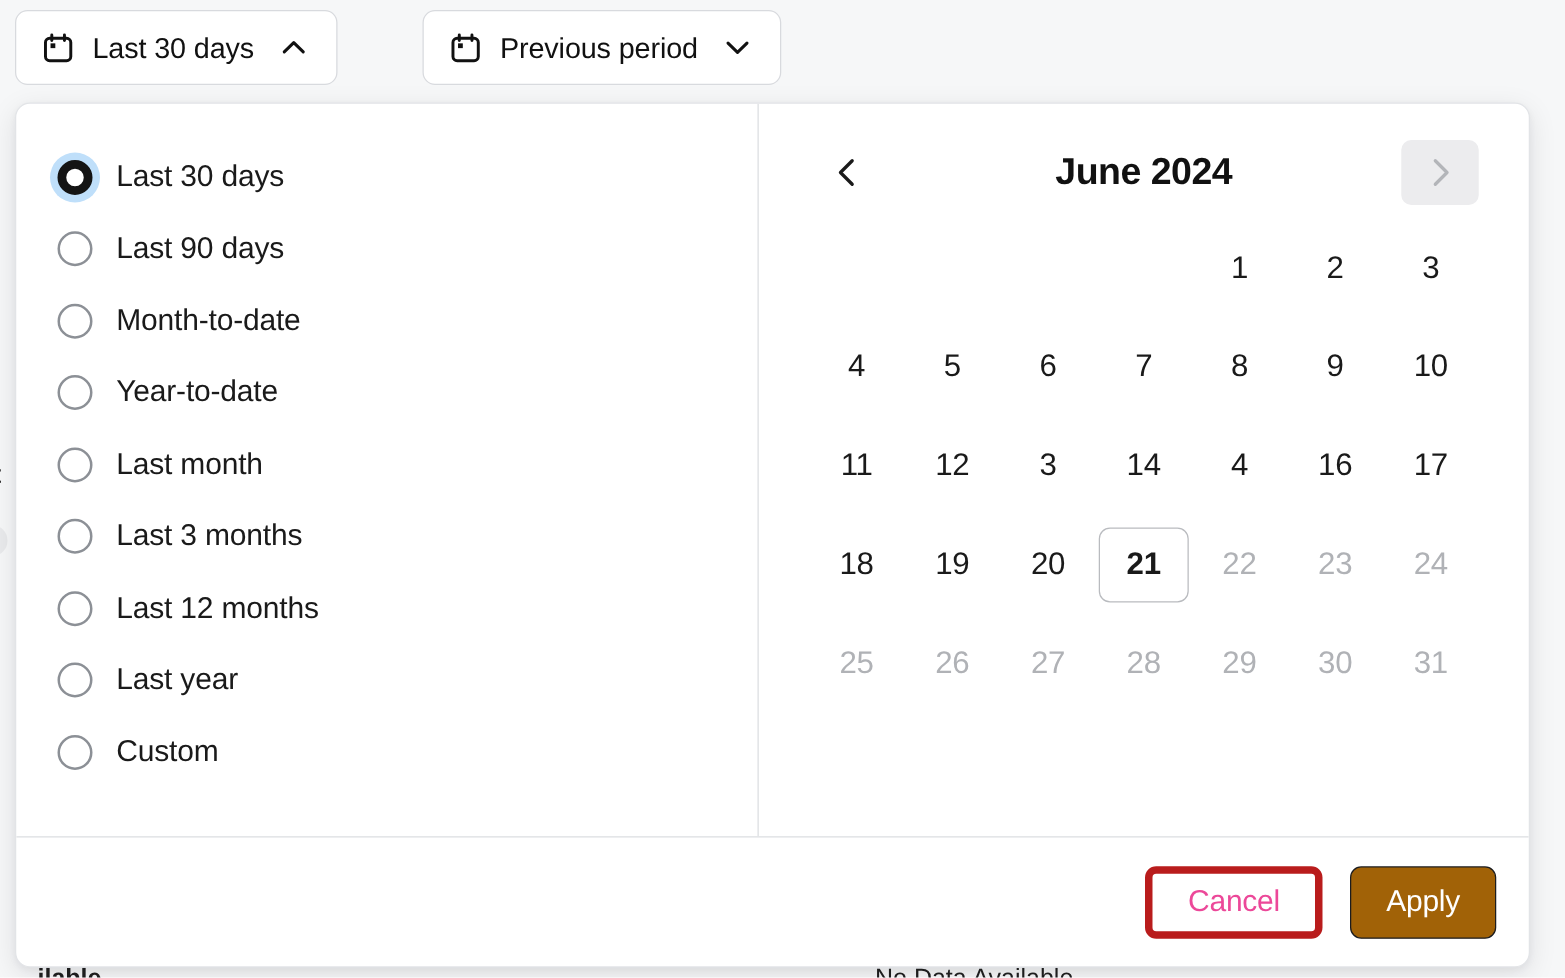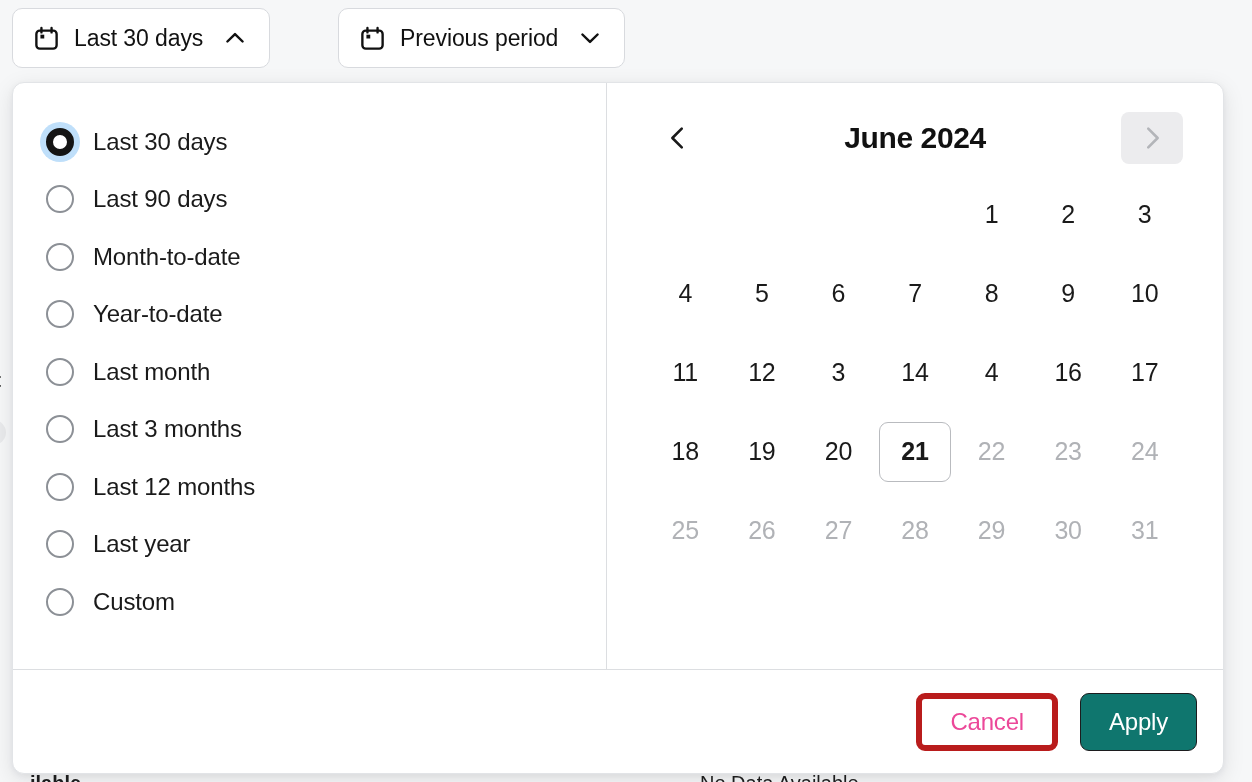--- a/index.html
+++ b/index.html
@@ -274,21 +274,21 @@
     font-family: "Liberation Sans", sans-serif;
     letter-spacing: -0.2px;
   }
   .btn-cancel {
     background: #ffffff;
     border: 6px solid #b91c1c;
     color: #ec4899;
     min-width: 128px;
   }
   .btn-apply {
-    background: #0f766e;
+    background: #a16207;
     border: 1px solid #1c1c1e;
     color: #ffffff;
     min-width: 116px;
   }
 </style>
 </head>
 <body>
 
 <div class="bg-layer">
   <div class="bg-text-left">t</div>

